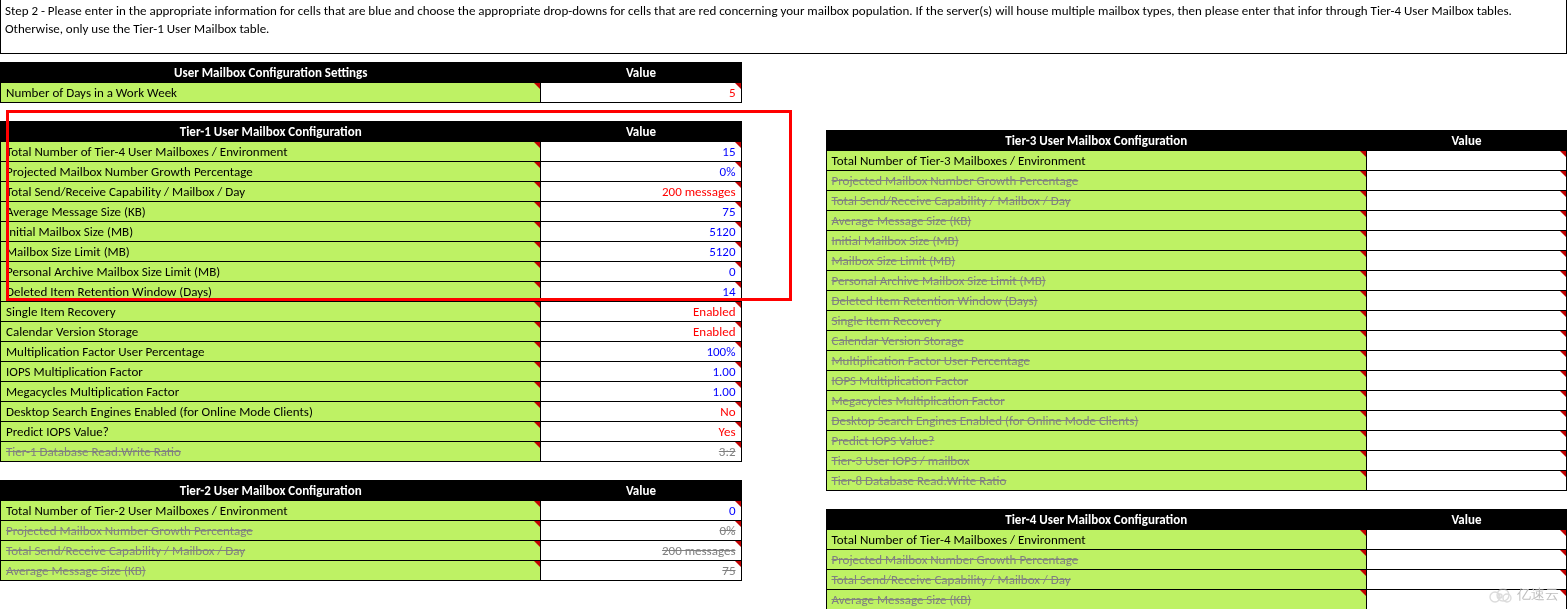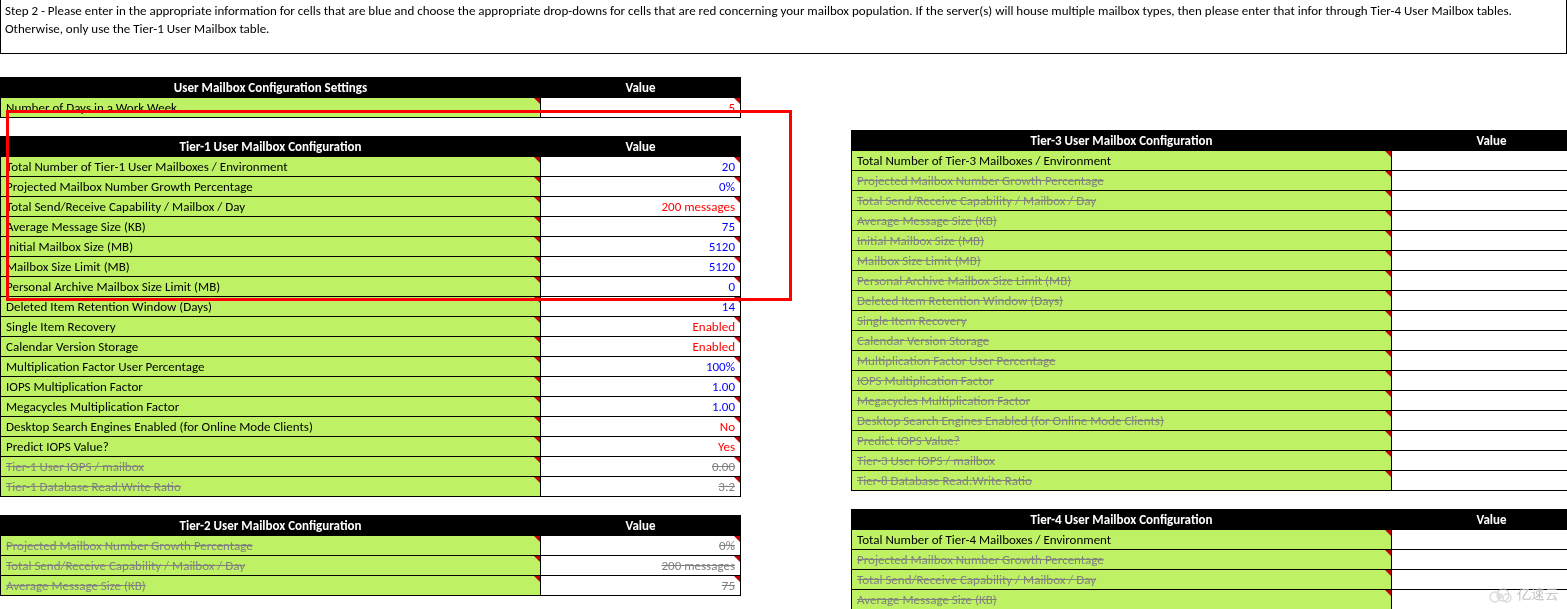--- a/index.html
+++ b/index.html
@@ -13,22 +13,22 @@
   }
   .instr-box {
     border: 1px solid #000;
     border-top: none;
     padding: 2px 4px 16px 4px;
     margin: 0 0 8px 0;
     line-height: 1.35;
   }
   .columns {
     display: flex;
-    gap: 110px;
-    align-items: center;
+    gap: 84px;
+    align-items: flex-start;
   }
   .col { width: 780px; }
   .tbl {
     border-collapse: collapse;
     width: 100%;
     table-layout: fixed;
     margin-bottom: 18px;
   }
   .tbl th, .tbl td {
     border: 1px solid #000;
@@ -104,22 +104,22 @@
 
     <table class="tbl">
       <tbody>
           <tr>
         <th class="lbl">Tier-1 User Mailbox Configuration</th>
         <th class="val">Value</th>
       </tr>
       </tbody>
         <tbody>
           <tr>
-            <td class="lbl corner-r">Total Number of Tier-1 User Mailboxes / Environment</td>
-            <td class="val corner-r blue">20</td>
+            <td class="lbl corner-r">Total Number of Tier-4 User Mailboxes / Environment</td>
+            <td class="val corner-r blue">15</td>
           </tr>
           <tr>
             <td class="lbl corner-r">Projected Mailbox Number Growth Percentage</td>
             <td class="val corner-r blue">0%</td>
           </tr>
           <tr>
             <td class="lbl corner-r">Total Send/Receive Capability / Mailbox / Day</td>
             <td class="val corner-r red">200 messages</td>
           </tr>
           <tr>
@@ -164,38 +164,38 @@
           </tr>
           <tr>
             <td class="lbl corner-r">Desktop Search Engines Enabled (for Online Mode Clients)</td>
             <td class="val corner-r red">No</td>
           </tr>
           <tr>
             <td class="lbl corner-r">Predict IOPS Value?</td>
             <td class="val corner-r red">Yes</td>
           </tr>
           <tr>
-            <td class="lbl corner-r strike gray">Tier-1 User IOPS / mailbox</td>
-            <td class="val corner-r strike gray">0.00</td>
-          </tr>
-          <tr>
             <td class="lbl corner-r strike gray">Tier-1 Database Read:Write Ratio</td>
             <td class="val corner-r strike gray">3:2</td>
           </tr>
         </tbody>
     </table>
 
     <table class="tbl" style="margin-bottom:0">
       <tbody>
           <tr>
         <th class="lbl">Tier-2 User Mailbox Configuration</th>
         <th class="val">Value</th>
       </tr>
       </tbody>
         <tbody>
+          <tr>
+            <td class="lbl corner-r">Total Number of Tier-2 User Mailboxes / Environment</td>
+            <td class="val corner-r blue">0</td>
+          </tr>
           <tr>
             <td class="lbl corner-r strike gray">Projected Mailbox Number Growth Percentage</td>
             <td class="val corner-r strike gray">0%</td>
           </tr>
           <tr>
             <td class="lbl corner-r strike gray">Total Send/Receive Capability / Mailbox / Day</td>
             <td class="val corner-r strike gray">200 messages</td>
           </tr>
           <tr>
             <td class="lbl corner-r strike gray">Average Message Size (KB)</td>

